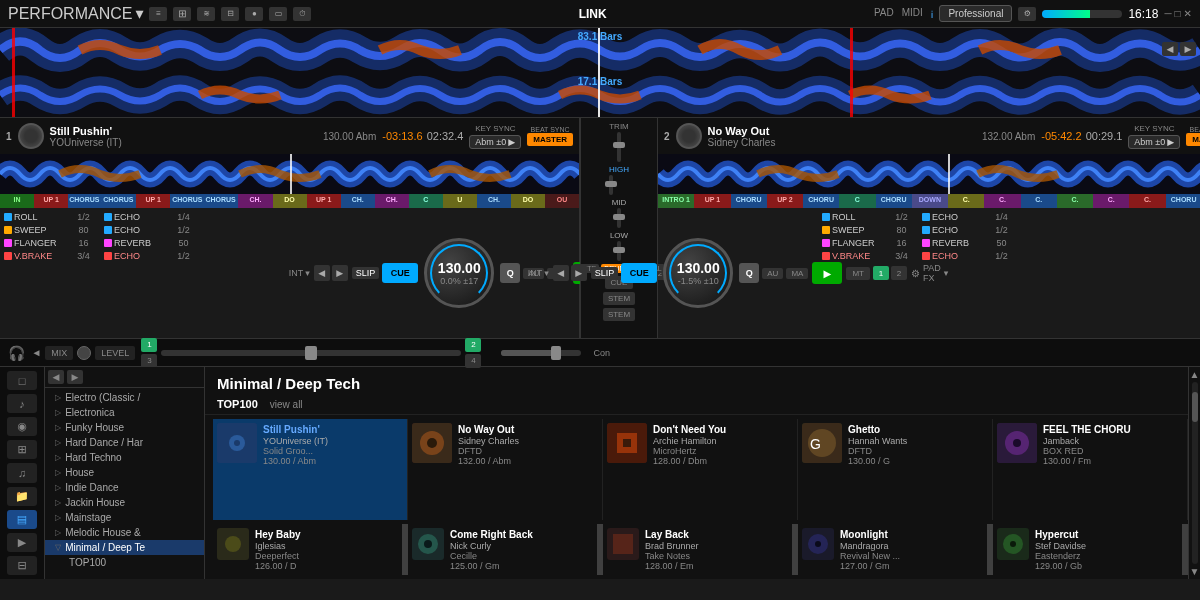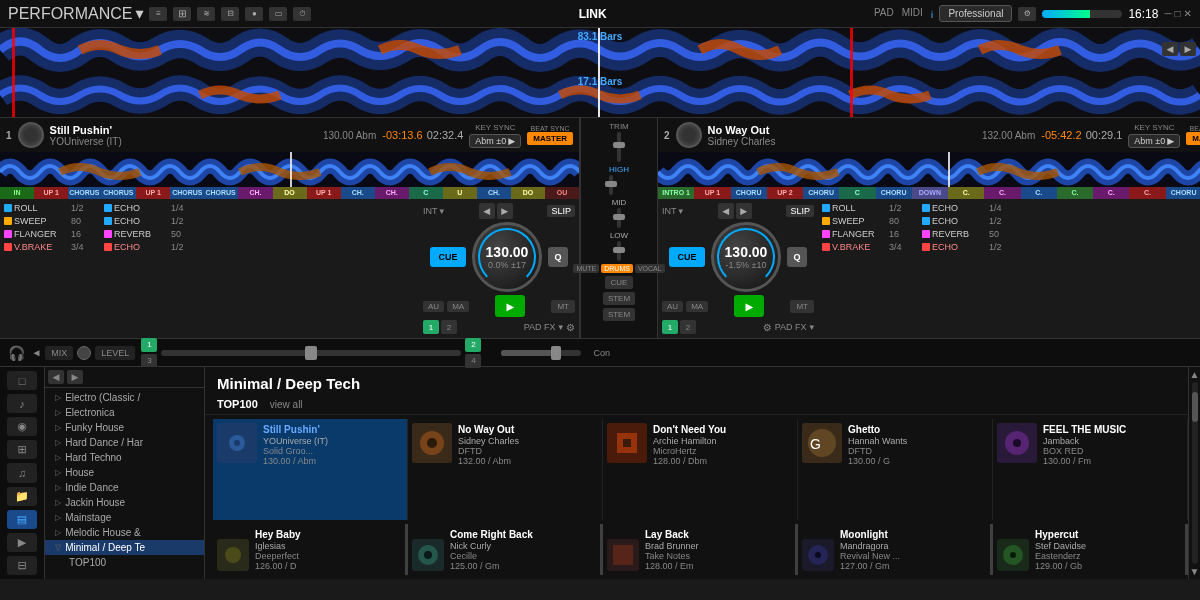--- a/index.html
+++ b/index.html
@@ -50,24 +50,24 @@
     
     .cue-markers { height: 14px; display: flex; overflow: hidden; }
     .cue-marker { flex: 1; font-size: 7px; text-align: center; color: #000; font-weight: bold; overflow: hidden; white-space: nowrap; }
 
     
     .deck-controls { display: flex; align-items: stretch; flex: 1; }
     .fx-panel { flex: 1; padding: 4px; }
     .fx-row { display: flex; align-items: center; gap: 2px; margin-bottom: 3px; }
     .fx-color { width: 8px; height: 8px; border-radius: 1px; flex-shrink: 0; }
     .fx-name { color: #ccc; font-size: 9px; width: 55px; }
-    .fx-value { color: #888; font-size: 9px; width: 25px; text-align: left; }
-
-    
-    .transport { width: 160px; display: flex; flex-direction: column; align-items: center; justify-content: center; padding: 4px; gap: 3px; }
+    .fx-value { color: #888; font-size: 9px; width: 25px; text-align: center; }
+
+    
+    .transport { width: 160px; display: flex; flex-direction: row; align-items: center; justify-content: center; padding: 4px; gap: 3px; }
     .int-slip-row { display: flex; align-items: center; gap: 4px; width: 100%; justify-content: space-between; }
     .int-label { color: #888; font-size: 9px; display: flex; align-items: center; gap: 2px; }
     .slip-label { color: #fff; font-size: 9px; background: #333; padding: 1px 4px; border-radius: 2px; }
     .cue-btn { width: 36px; height: 20px; background: #0af; color: #000; border-radius: 3px; font-size: 9px; font-weight: bold; display: flex; align-items: center; justify-content: center; cursor: pointer; }
     .big-knob { width: 70px; height: 70px; border-radius: 50%; background: radial-gradient(circle at 35% 35%, #444, #111); border: 3px solid #555; display: flex; flex-direction: column; align-items: center; justify-content: center; position: relative; }
     .knob-bpm { color: #fff; font-size: 14px; font-weight: bold; }
     .knob-offset { color: #888; font-size: 9px; }
     .q-btn { width: 20px; height: 20px; background: #555; color: #fff; border-radius: 3px; font-size: 9px; font-weight: bold; display: flex; align-items: center; justify-content: center; cursor: pointer; }
     .nav-btns { display: flex; gap: 2px; }
     .nav-btn { width: 16px; height: 16px; background: #333; color: #aaa; border-radius: 2px; font-size: 9px; display: flex; align-items: center; justify-content: center; cursor: pointer; }
@@ -123,21 +123,21 @@
     .track-thumb-row { display: flex; align-items: flex-start; gap: 6px; }
     .track-thumb { width: 40px; height: 40px; flex-shrink: 0; border-radius: 3px; overflow: hidden; display: flex; align-items: center; justify-content: center; }
     .track-details { flex: 1; }
     .t-title { color: #fff; font-size: 10px; font-weight: bold; line-height: 1.3; }
     .t-artist { color: #aaa; font-size: 9px; }
     .t-label { color: #888; font-size: 9px; }
     .t-bpm { color: #888; font-size: 9px; }
 
     
     .track-list-2 { display: flex; flex-wrap: nowrap; overflow-x: hidden; padding: 0 8px 4px; gap: 0; }
-    .track-item-2 { width: 195px; flex-shrink: 0; padding: 4px; border-right: 3px solid #404040; display: flex; align-items: flex-end; gap: 6px; cursor: pointer; }
+    .track-item-2 { width: 195px; flex-shrink: 0; padding: 4px; border-right: 6px solid #404040; display: flex; align-items: flex-start; gap: 6px; cursor: pointer; }
     .track-thumb-2 { width: 32px; height: 32px; flex-shrink: 0; border-radius: 3px; overflow: hidden; }
     .t2-info { flex: 1; }
 
     .knob-ring { position: absolute; inset: 0; border-radius: 50%; border: 2px solid transparent; border-top-color: #0af; }
   </style>
 </head>
 <body>
 
 <div class="top-bar">
   <div class="top-bar-left">
@@ -733,21 +733,21 @@
       <div class="track-item">
         <div class="track-thumb-row">
           <div class="track-thumb" style="background:#2a1a3a">
             <svg width="40" height="40">
                 <rect width="40" height="40" fill="#2a1a3a"></rect>
                 <circle cx="20" cy="20" r="12" fill="#6a2a8a" opacity="0.7"></circle>
                 <circle cx="20" cy="20" r="4" fill="#1a0a2a"></circle>
               </svg>
           </div>
           <div class="track-details">
-            <div class="t-title">FEEL THE MUSIC</div>
+            <div class="t-title">FEEL THE CHORU</div>
             <div class="t-artist">Jamback</div>
             <div class="t-label">BOX RED</div>
             <div class="t-bpm">130.00 / Fm</div>
           </div>
         </div>
       </div>
     </div>
 
     <div class="track-list-2">
 

